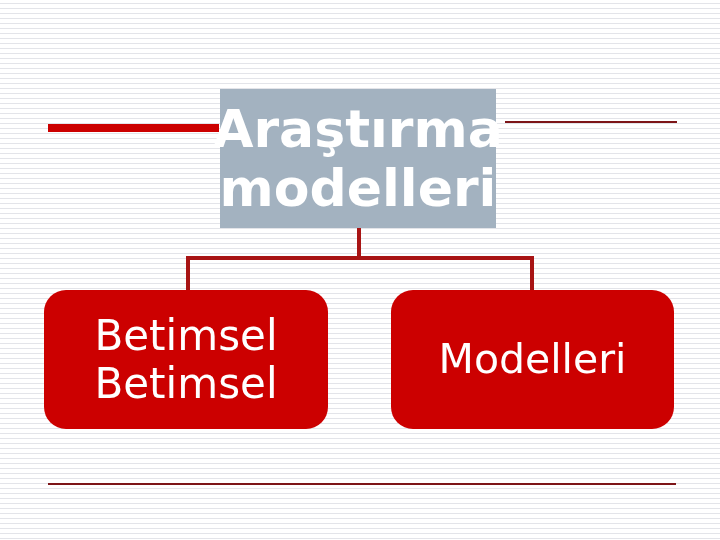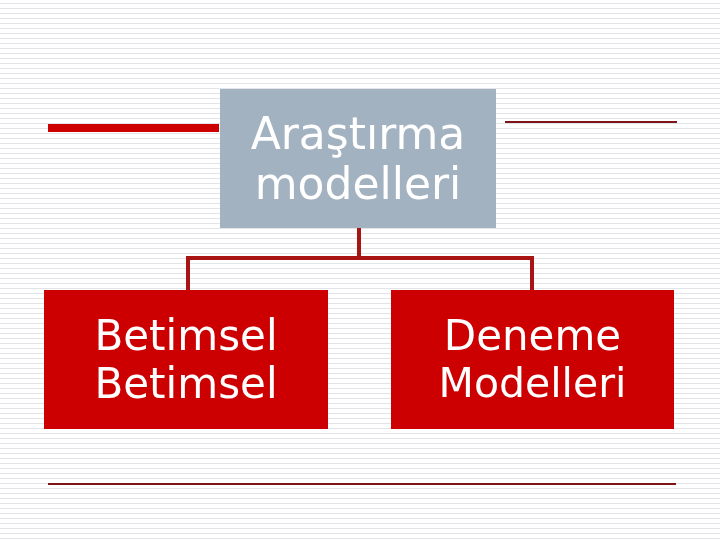--- a/index.html
+++ b/index.html
@@ -66,23 +66,23 @@
     background: #a3b2c0;
     display: flex;
     flex-direction: column;
     align-items: center;
     justify-content: center;
     box-sizing: border-box;
     padding: 0 4px;
   }
   .node-title .line {
     color: #ffffff;
-    font-size: 44px;
+    font-size: 52px;
     line-height: 1.12;
-    font-weight: 400;
+    font-weight: 700;
     letter-spacing: 0px;
     white-space: nowrap;
     text-align: center;
   }
 
   
   .conn-stem {
     position: absolute;
     left: 357px;
     top: 228px;
@@ -120,20 +120,21 @@
     position: absolute;
     top: 290px;
     height: 139px;
     background: #cc0000;
     display: flex;
     flex-direction: column;
     align-items: center;
     justify-content: center;
     box-sizing: border-box;
     padding: 0 6px;
+    border-radius: 22px;
   }
   .node-leaf .line {
     color: #ffffff;
     font-size: 42px;
     line-height: 1.14;
     font-weight: 400;
     white-space: nowrap;
     text-align: center;
   }
 
@@ -169,17 +170,16 @@
   <div class="conn-bar"></div>
   <div class="conn-drop-left"></div>
   <div class="conn-drop-right"></div>
 
   <div class="node-leaf" id="node-descriptive">
     <div class="line l1">Betimsel</div>
     <div class="line l2">Betimsel</div>
   </div>
 
   <div class="node-leaf" id="node-experimental">
-    <div class="line l1">Deneme</div>
     <div class="line l2">Modelleri</div>
   </div>
 
 </div>
 
 </body></html>

